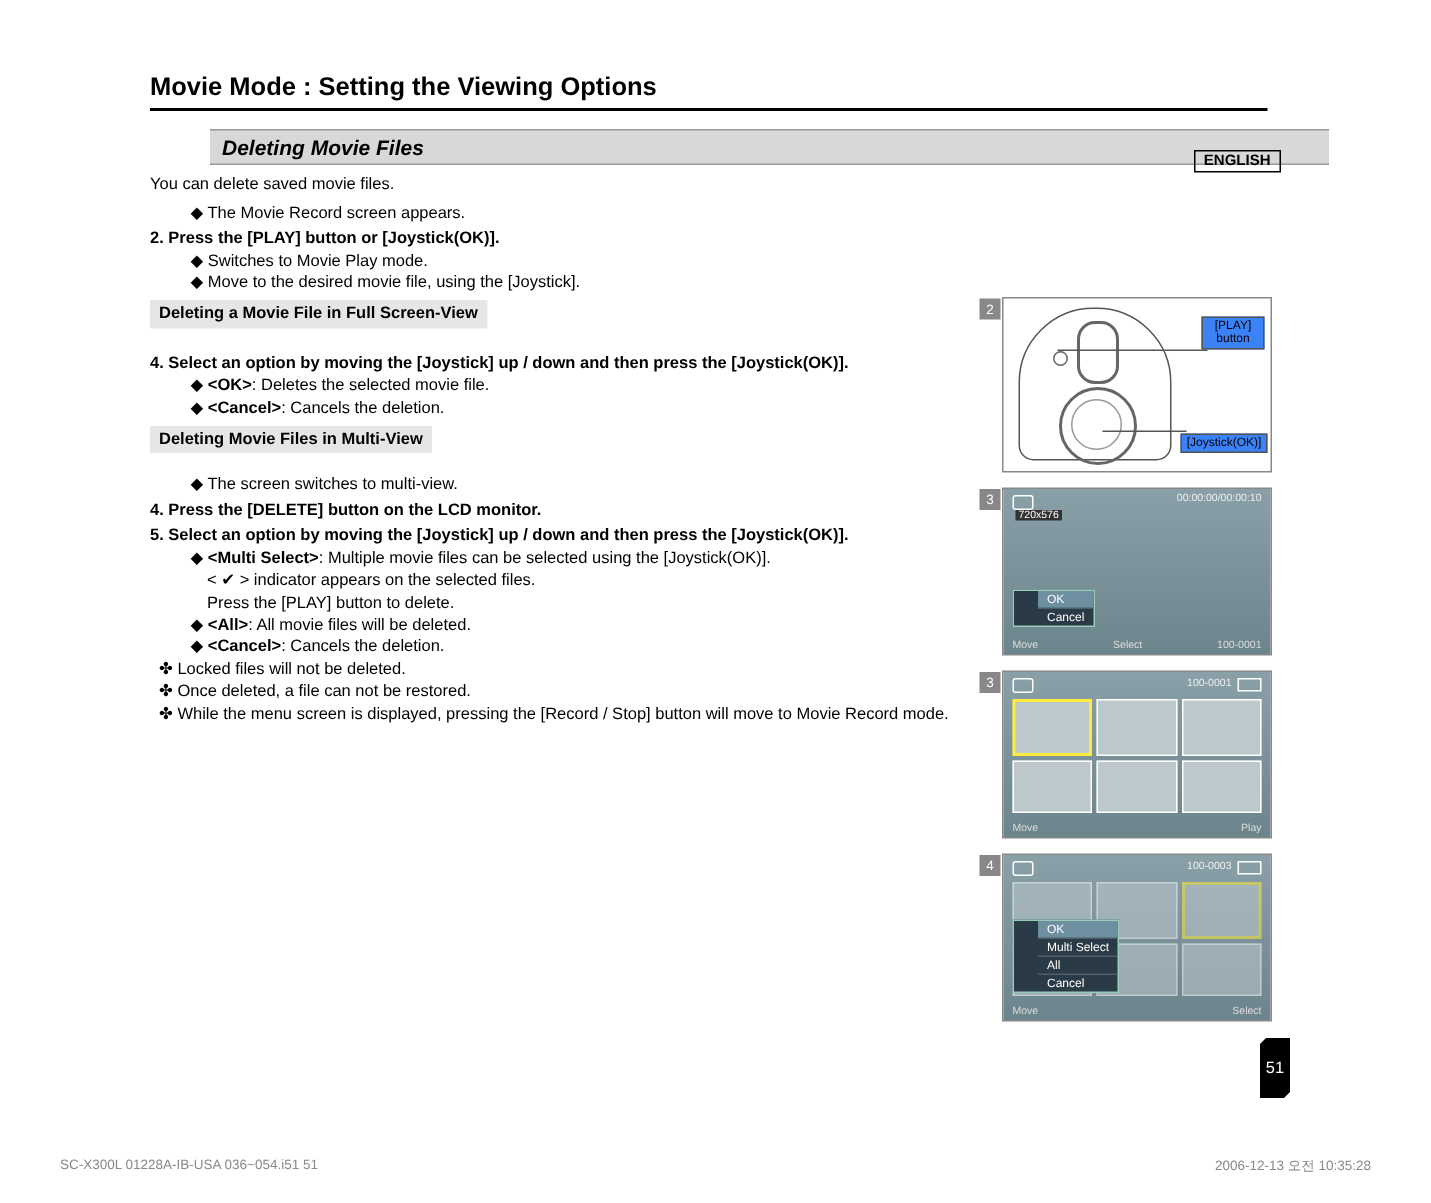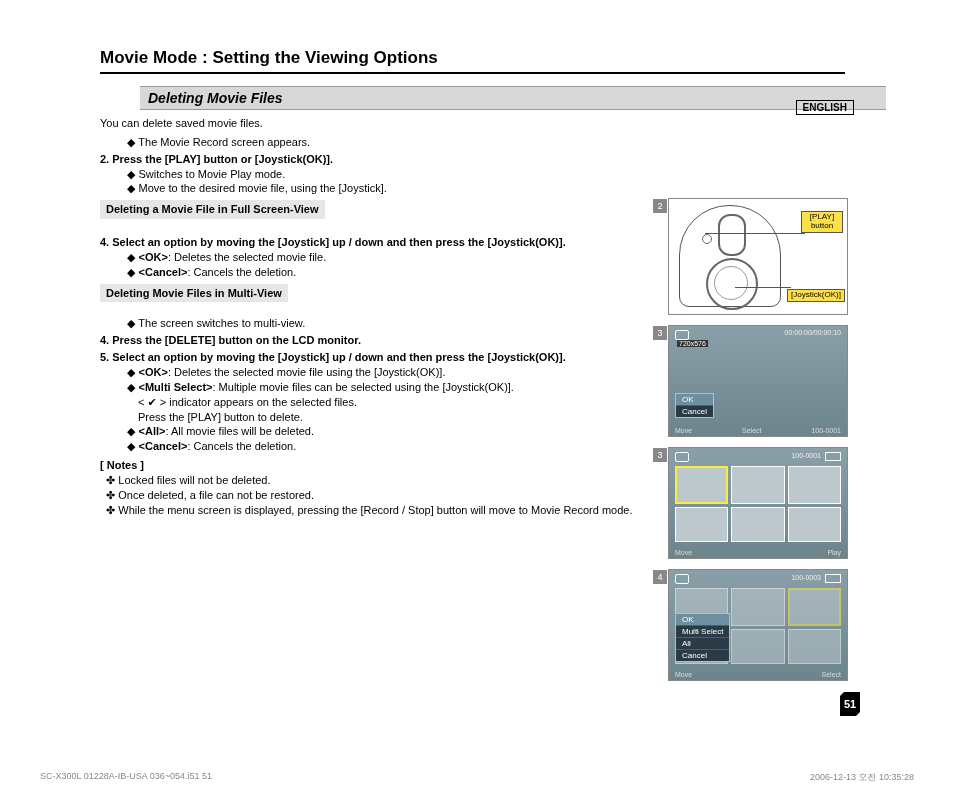--- a/index.html
+++ b/index.html
@@ -130,21 +130,21 @@
     width:24px;height:38px;border:2px solid #666;border-radius:12px;
   }
   .fig2 .playbtn {
     position:absolute; left:22px; top:28px;
     width:8px;height:8px;border:1px solid #666;border-radius:50%;
   }
   .callout {
     position:absolute;
     font-size:8px;
     border:1px solid #555;
-    background:#fde047;
+    background:#3b82f6;
     padding:1px 2px;
     text-align:center;
     line-height:1.1;
   }
   .co-play { right:4px; top:12px; width:36px;}
   .co-joy { right:2px; bottom:12px; width:52px;}
   .leader1 { position:absolute; border-top:1px solid #555; }
   .l-play { top:34px; left:36px; width:100px;}
   .l-joy { top:88px; left:66px; width:56px;}
 
@@ -158,44 +158,44 @@
     position:absolute; top:3px; right:6px; font-size:7px; color:#eee;
   }
   .screen .label720{
     position:absolute; top:14px; left:8px; font-size:7px; background:#333;color:#fff;padding:0 2px;
   }
   .menu-box{
     position:absolute; left:6px; bottom:18px;
     background:#2a3a46; border:1px solid #9cb;
     font-size:8px;
   }
-  .menu-item{padding:1px 6px;border-bottom:1px solid #4b6068;color:#fff;}
+  .menu-item{padding:1px 6px;border-bottom:1px solid #4b6068;color:#fff;margin-left:16px;}
   .menu-item.sel{background:#6e8fa0;}
   .menu-item:last-child{border-bottom:none;}
   .screen .botbar{
     position:absolute;bottom:2px;left:0;right:0;
     font-size:7px;color:#ddd;padding:0 6px;
     display:flex;justify-content:space-between;
   }
 
   .thumbs { display:grid; grid-template-columns:repeat(3,1fr);
     gap:3px; position:absolute; top:18px;left:6px;right:6px;bottom:16px;}
   .thumb{background:#bcc8cc;border:1px solid #fff;}
   .thumb.sel{border:2px solid #ffeb3b;}
 
   .camicon{position:absolute;top:4px;left:6px;width:12px;height:8px;border:1px solid #fff;border-radius:2px;}
   .batt{position:absolute;top:4px;right:6px;width:14px;height:7px;border:1px solid #fff;}
   .topnum{position:absolute;top:4px;right:26px;font-size:7px;color:#eee;}
 
   .page-num-tab{
     position:absolute;
     right:94px; top:692px;
-    width:20px;height:24px;
+    width:20px;height:40px;
     background:#000;color:#fff;
-    font-size:11px;font-weight:bold;
+    font-size:11px;font-weight:normal;
     display:flex;align-items:center;justify-content:center;
     clip-path: polygon(0 4px,4px 0,100% 0,100% calc(100% - 4px),calc(100% - 4px) 100%,0 100%);
   }
   .footer{
     position:absolute;
     bottom:18px; left:40px; right:40px;
     display:flex;justify-content:space-between;
     font-size:9px;color:#888;
   }
 </style>
@@ -220,28 +220,26 @@
 
     <div class="step">4.  Select an option by moving the [Joystick] up / down and then press the [Joystick(OK)].</div>
     <div class="bullet"><span>◆   </span><span class="b">&lt;OK&gt;</span><span>: Deletes the selected movie file.</span></div>
     <div class="bullet"><span>◆   </span><span class="b">&lt;Cancel&gt;</span><span>: Cancels the deletion.</span></div>
 
     <div><span class="sub-bar">Deleting Movie Files in Multi-View</span></div>
 
     <div class="bullet">◆   The screen switches to multi-view.</div>
     <div class="step">4.  Press the [DELETE] button on the LCD monitor.</div>
     <div class="step">5.  Select an option by moving the [Joystick] up / down and then press the [Joystick(OK)].</div>
-    <div class="bullet"><span>◆   </span><span class="b">&lt;OK&gt;</span><span>: Deletes the selected movie file using the [Joystick(OK)].</span></div>
     <div class="bullet"><span>◆   </span><span class="b">&lt;Multi Select&gt;</span><span>: Multiple movie files can be selected using the [Joystick(OK)].</span></div>
     <div class="bullet-cont">&lt; ✔ &gt; indicator appears on the selected files.</div>
     <div class="bullet-cont">Press the [PLAY] button to delete.</div>
     <div class="bullet"><span>◆   </span><span class="b">&lt;All&gt;</span><span>: All movie files will be deleted.</span></div>
     <div class="bullet"><span>◆   </span><span class="b">&lt;Cancel&gt;</span><span>: Cancels the deletion.</span></div>
 
-    <div class="notes-head">[ Notes ]</div>
     <div class="note">✤   Locked files will not be deleted.</div>
     <div class="note">✤   Once deleted, a file can not be restored.</div>
     <div class="note">✤   While the menu screen is displayed, pressing the [Record / Stop] button will move to Movie Record mode.</div>
   </div>
 
   <div class="figs">
 
     <div class="fig fig2">
       <div class="fig-num">2</div>
       <div class="dev">

